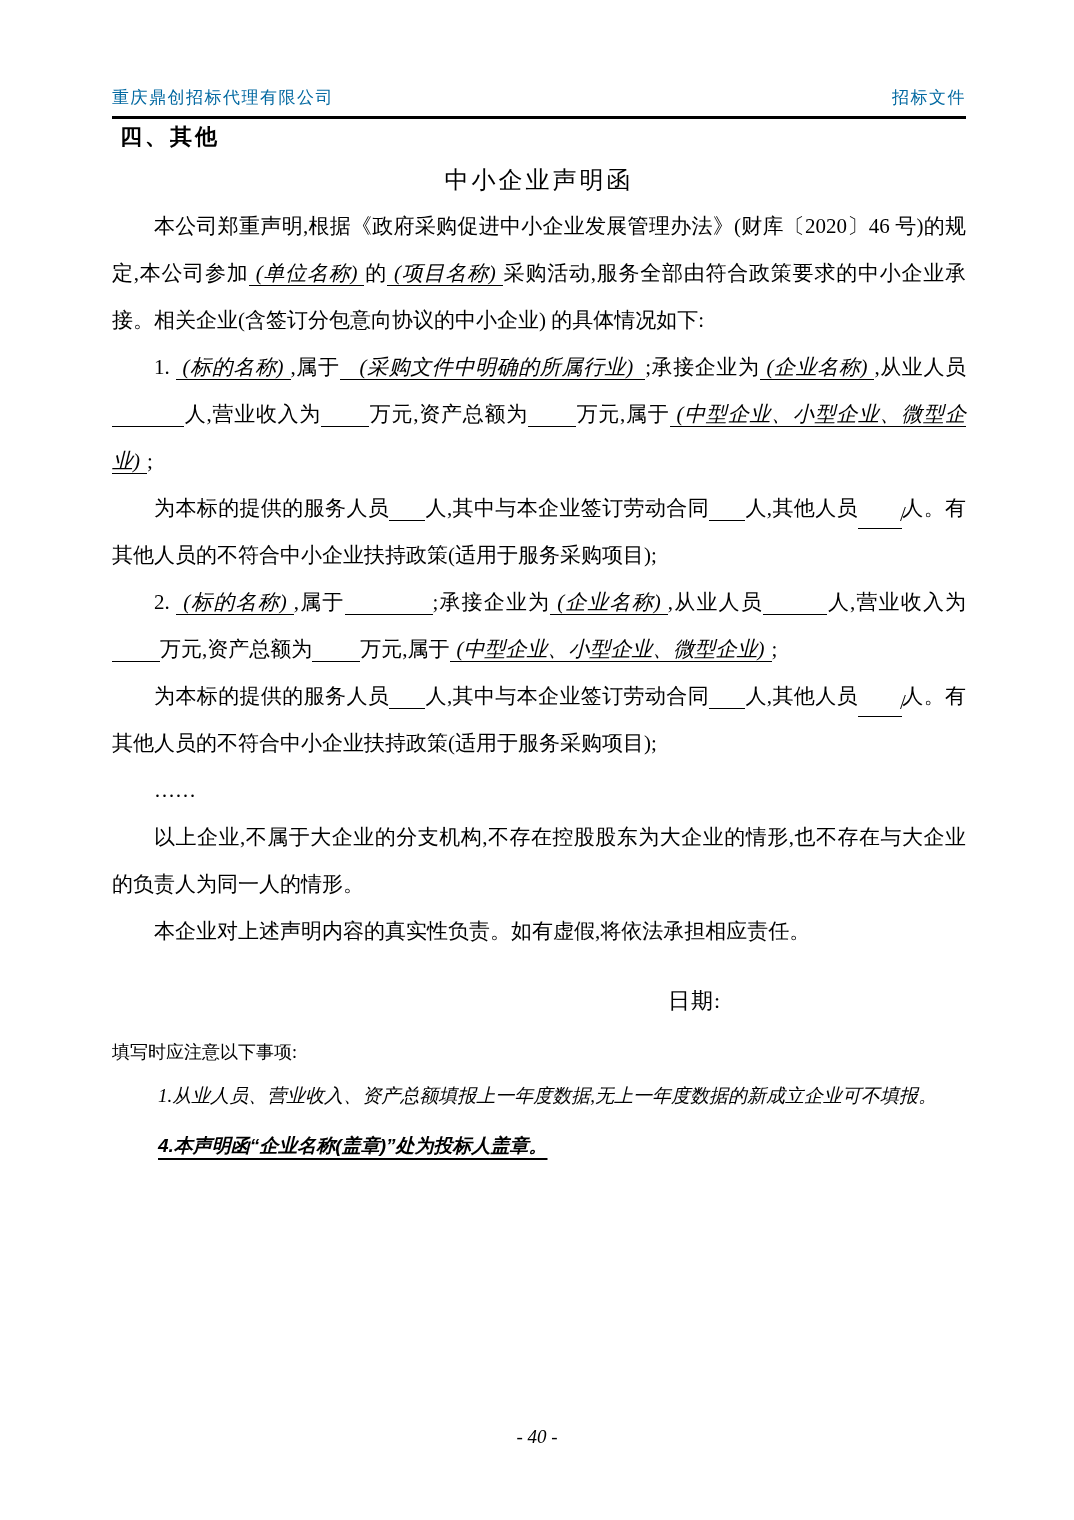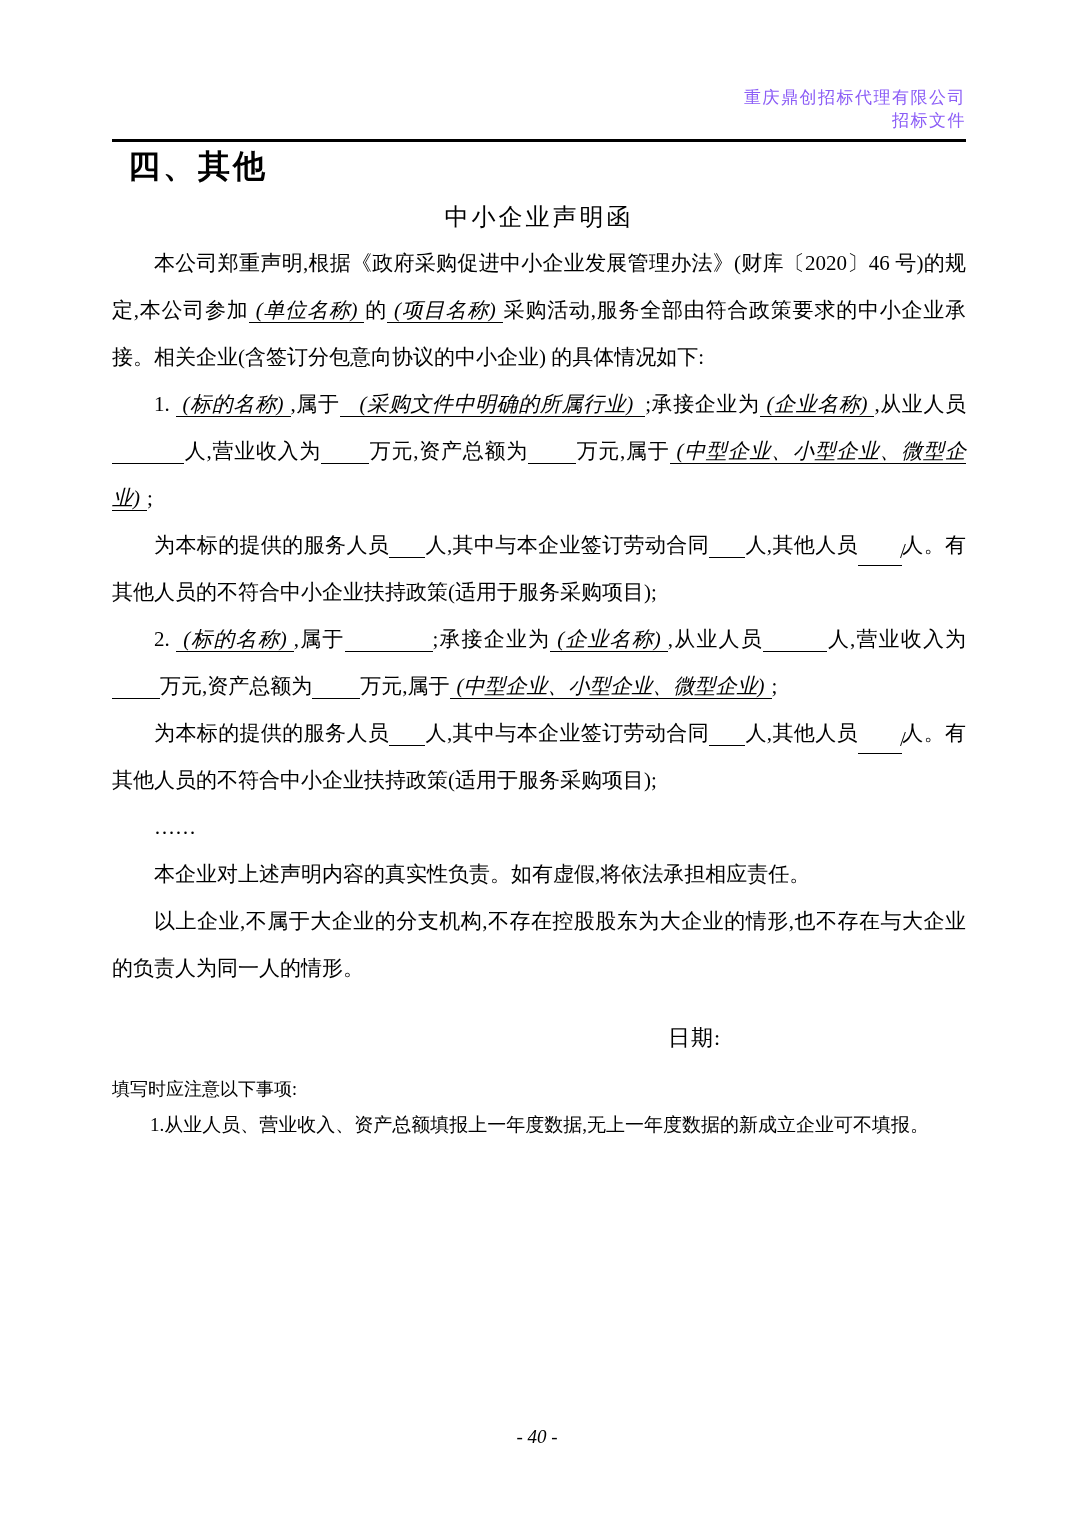--- a/index.html
+++ b/index.html
@@ -3,43 +3,43 @@
 <meta charset="utf-8">
 <style>
   html,body{margin:0;padding:0;background:#ffffff;}
   .page{
     width:1074px;height:1520px;background:#ffffff;box-sizing:border-box;
     padding:86px 108px 0 112px;position:relative;color:#000;
     font-family:"Liberation Serif","DejaVu Serif",serif;
   }
   
   .hdr{display:flex;justify-content:space-between;align-items:flex-end;
-       font-size:17px;letter-spacing:1.5px;color:#8b5cf6;flex-direction:column;}
+       font-size:17px;letter-spacing:1.5px;color:#0369a1;}
   .hdr-rule{border-bottom:3px solid #000;margin-top:7px;}
   
   .sec-title{font-family:"Liberation Sans","DejaVu Sans",sans-serif;
-       font-weight:bold;font-size:32px;letter-spacing:3px;margin:3px 0 0 16px;}
+       font-weight:bold;font-size:22px;letter-spacing:3px;margin:3px 0 0 8px;}
   .sub-heading{font-size:21px;margin-top:27px;padding-left:53px;letter-spacing:1px;}
   .doc-title{font-size:24px;text-align:center;margin-top:12px;letter-spacing:3px;}
   
   .bodytext{margin-top:7px;font-size:21px;line-height:47px;text-align:justify;}
   .para{margin:0;text-indent:2em;}
   .ph{font-style:italic;border-bottom:1px solid #000;padding:0 7px;}
   .ph.padwide{padding:0 12px 0 20px;}
   .blank{display:inline-block;border-bottom:1px solid #000;height:34px;
          vertical-align:-6px;text-align:center;line-height:40px;}
   .bl-36{width:36px}.bl-44{width:44px}.bl-48{width:48px}
   .bl-64{width:64px}.bl-72{width:72px}.bl-88{width:88px}
   
   .sig{margin-top:22px;font-size:22px;}
   .sig-line{margin-left:556px;line-height:48px;letter-spacing:1px;}
   
   .notes{margin-top:12px;}
   .note-intro{font-size:18px;line-height:30px;margin:0;}
-  .note{font-size:19px;line-height:42px;margin:0;text-indent:2em;text-align:justify;}
+  .note{font-size:19px;line-height:42px;margin:8px;text-indent:2em;text-align:justify;font-style:italic;}
   .note-strong{font-family:"Liberation Sans","DejaVu Sans",sans-serif;
        font-weight:bold;text-decoration:underline;text-underline-offset:6px;
        text-decoration-thickness:1.5px;}
   
   .footer{position:absolute;left:0;right:0;bottom:72px;text-align:center;font-size:19px;font-style:italic;}
 </style>
 </head>
 <body>
 
 <div class="page">
@@ -62,30 +62,31 @@
     <p class="para"><span>1.</span>&nbsp;<span class="ph">(标的名称)</span><span>,属于</span><span class="ph padwide">(采购文件中明确的所属行业)</span><span>;承接企业为</span><span class="ph">(企业名称)</span><span>,从业人员</span><span class="blank bl-72"></span><span>人,营业收入为</span><span class="blank bl-48"></span><span>万元,资产总额为</span><span class="blank bl-48"></span><span>万元,属于</span><span class="ph">(中型企业、小型企业、微型企业)</span><span>;</span></p>
 
     <p class="para"><span>为本标的提供的服务人员</span><span class="blank bl-36"></span><span>人,其中与本企业签订劳动合同</span><span class="blank bl-36"></span><span>人,其他人员</span><span class="blank bl-44">/</span><span>人。有其他人员的不符合中小企业扶持政策(适用于服务采购项目);</span></p>
 
     <p class="para"><span>2.</span>&nbsp;<span class="ph">(标的名称)</span><span>,属于</span><span class="blank bl-88"></span><span>;承接企业为</span><span class="ph">(企业名称)</span><span>,从业人员</span><span class="blank bl-64"></span><span>人,营业收入为</span><span class="blank bl-48"></span><span>万元,资产总额为</span><span class="blank bl-48"></span><span>万元,属于</span><span class="ph">(中型企业、小型企业、微型企业)</span><span>;</span></p>
 
     <p class="para"><span>为本标的提供的服务人员</span><span class="blank bl-36"></span><span>人,其中与本企业签订劳动合同</span><span class="blank bl-36"></span><span>人,其他人员</span><span class="blank bl-44">/</span><span>人。有其他人员的不符合中小企业扶持政策(适用于服务采购项目);</span></p>
 
     <p class="para">……</p>
 
+    <p class="para">以上企业,不属于大企业的分支机构,不存在控股股东为大企业的情形,也不存在与大企业的负责人为同一人的情形。</p>
+
     <p class="para">本企业对上述声明内容的真实性负责。如有虚假,将依法承担相应责任。</p>
-
-    <p class="para">以上企业,不属于大企业的分支机构,不存在控股股东为大企业的情形,也不存在与大企业的负责人为同一人的情形。</p>
 
   </div>
 
   <div class="sig">
     <div class="sig-line">日期:</div>
   </div>
 
   <div class="notes">
     <p class="note-intro">填写时应注意以下事项:</p>
     <p class="note">1.从业人员、营业收入、资产总额填报上一年度数据,无上一年度数据的新成立企业可不填报。</p>
+    <p class="note note-strong">4.本声明函“企业名称(盖章)”处为投标人盖章。</p>
   </div>
 
   <div class="footer">- 40 -</div>
 
 </div>
 
 </body></html>

